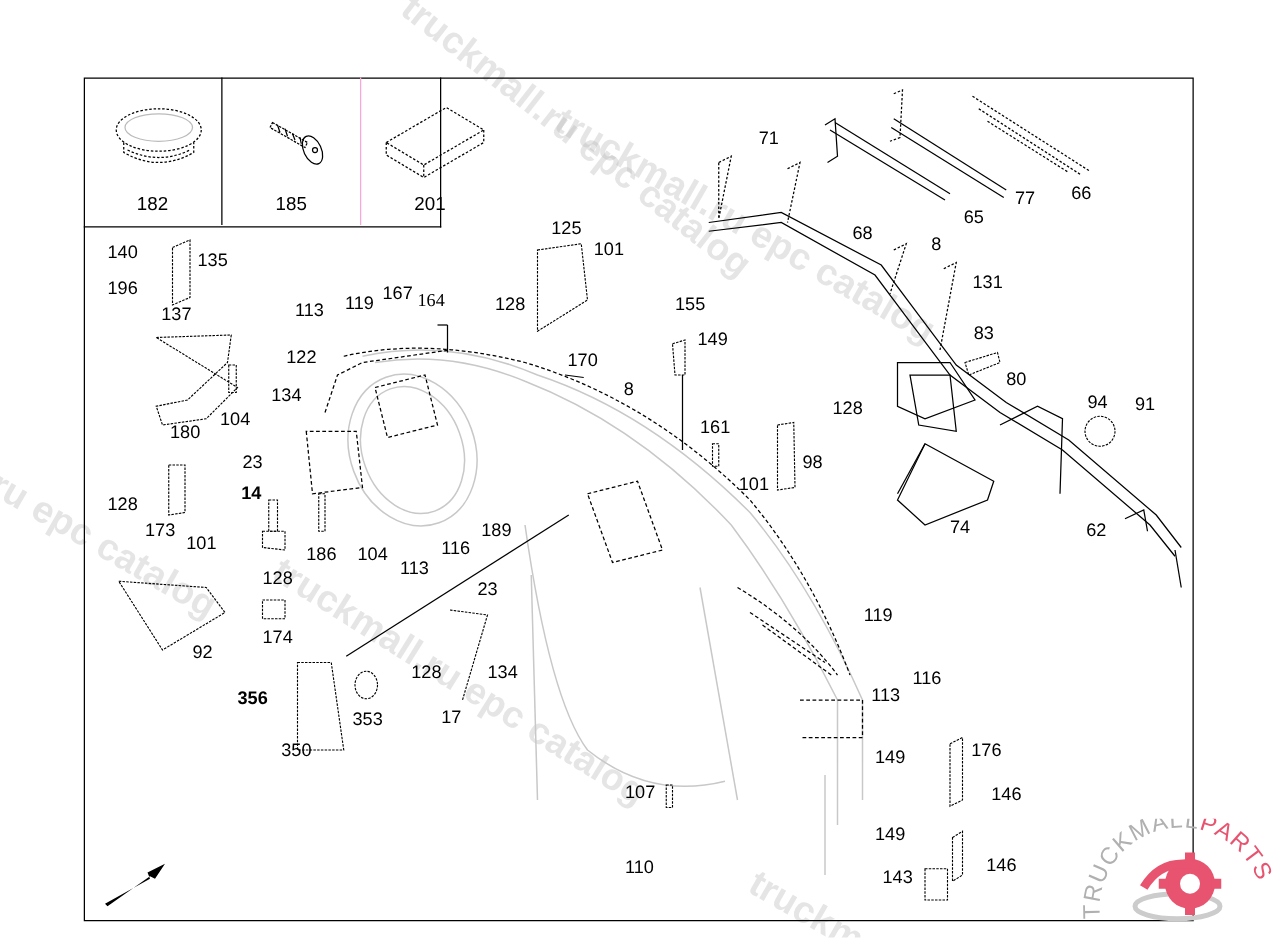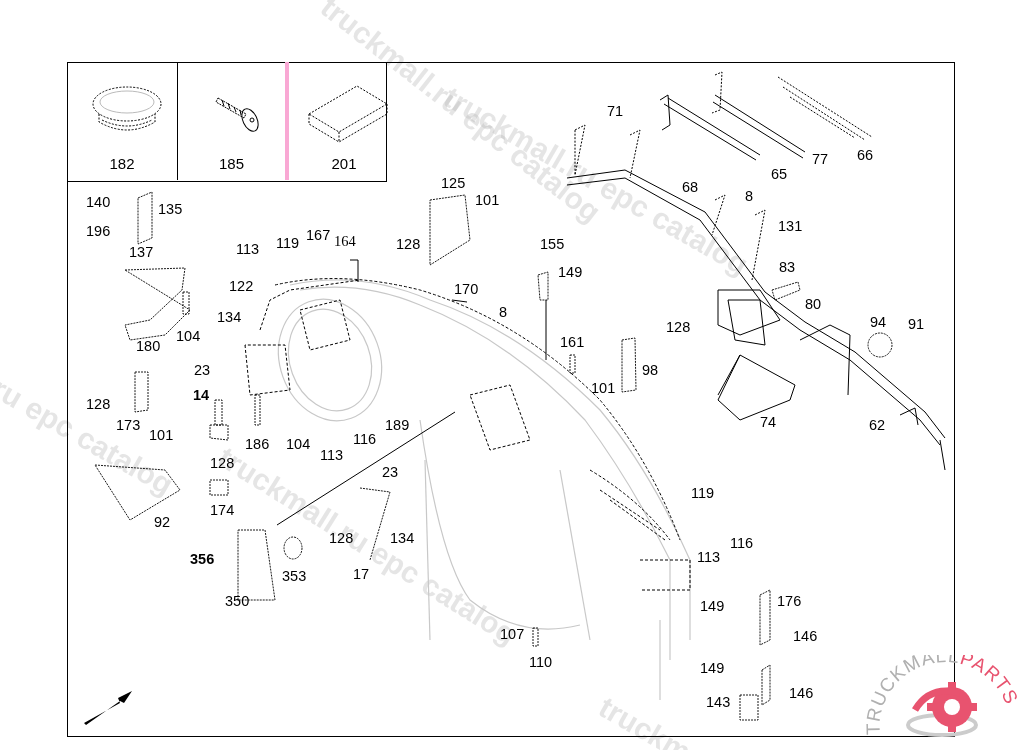--- a/index.html
+++ b/index.html
@@ -1,27 +1,27 @@
 <!DOCTYPE html>
 <html><head>
 <meta charset="utf-8">
 <style>
   html, body { margin:0; padding:0; background:#ffffff; }
   body { width:1024px; height:750px; position:relative; overflow:hidden;
          font-family:"Liberation Sans", sans-serif; }
   #frame { position:absolute; left:67px; top:62px; width:888px; height:675px;
            border:1.5px solid #000; box-sizing:border-box; }
-  #inset { position:absolute; left:67px; top:62px; width:320px; height:120px;
+  #inset { position:absolute; left:67px; top:62px; width:286px; height:120px;
            border-right:1.5px solid #000; border-bottom:1.5px solid #000; box-sizing:border-box; }
   .cell { position:absolute; top:0; height:118px; box-sizing:border-box; }
   .cell .num { position:absolute; bottom:8px; left:0; right:0; text-align:center;
                font-size:15px; color:#000; }
   .cell svg { position:absolute; left:0; top:0; }
   #cell1 { left:0; width:111px; border-right:1.5px solid #000; }
-  #cell2 { left:111px; width:111px; border-right:4px solid #f9a8d4; }
+  #cell2 { left:111px; width:111px; border-right:1px solid #f9a8d4; }
   #cell3 { left:222px; width:110px; }
   .lbl { position:absolute; font-size:14.5px; color:#000; line-height:1; white-space:nowrap; }
   #drawing { position:absolute; left:0; top:0; }
   .wm { position:absolute; color:rgba(180,180,180,0.35); font-size:30px; font-weight:bold;
         white-space:nowrap; transform-origin:left top; pointer-events:none; }
   #logo { position:absolute; left:860px; top:655px; width:164px; height:95px; }
   #arrow { position:absolute; left:80px; top:685px; }
 </style>
 </head>
 <body>
@@ -209,21 +209,21 @@
 <div class="lbl" style="left:691px;top:486px;">119</div>
 <div class="lbl" style="left:730px;top:536px;">116</div>
 <div class="lbl" style="left:697px;top:550px;">113</div>
 <div class="lbl" style="left:700px;top:599px;">149</div>
 <div class="lbl" style="left:777px;top:594px;">176</div>
 <div class="lbl" style="left:793px;top:629px;">146</div>
 <div class="lbl" style="left:700px;top:661px;">149</div>
 <div class="lbl" style="left:789px;top:686px;">146</div>
 <div class="lbl" style="left:706px;top:695px;">143</div>
 <div class="lbl" style="left:500px;top:627px;">107</div>
-<div class="lbl" style="left:500px;top:655px;margin-left:29px;">110</div>
+<div class="lbl" style="left:500px;top:687px;">110</div>
 
 <svg id="arrow" width="60" height="45">
   <path d="M4 38 L40 18 L38 13 L52 6 L44 18 L40 16 L6 40 Z" fill="#000"></path>
 </svg>
 
 <svg id="logo" width="164" height="95">
   <defs>
     <path id="arc" d="M20 80 A62 62 0 0 1 150 65"></path>
   </defs>
   <text font-family="Liberation Sans, sans-serif" font-size="19" fill="#b0b0b0" letter-spacing="1">

